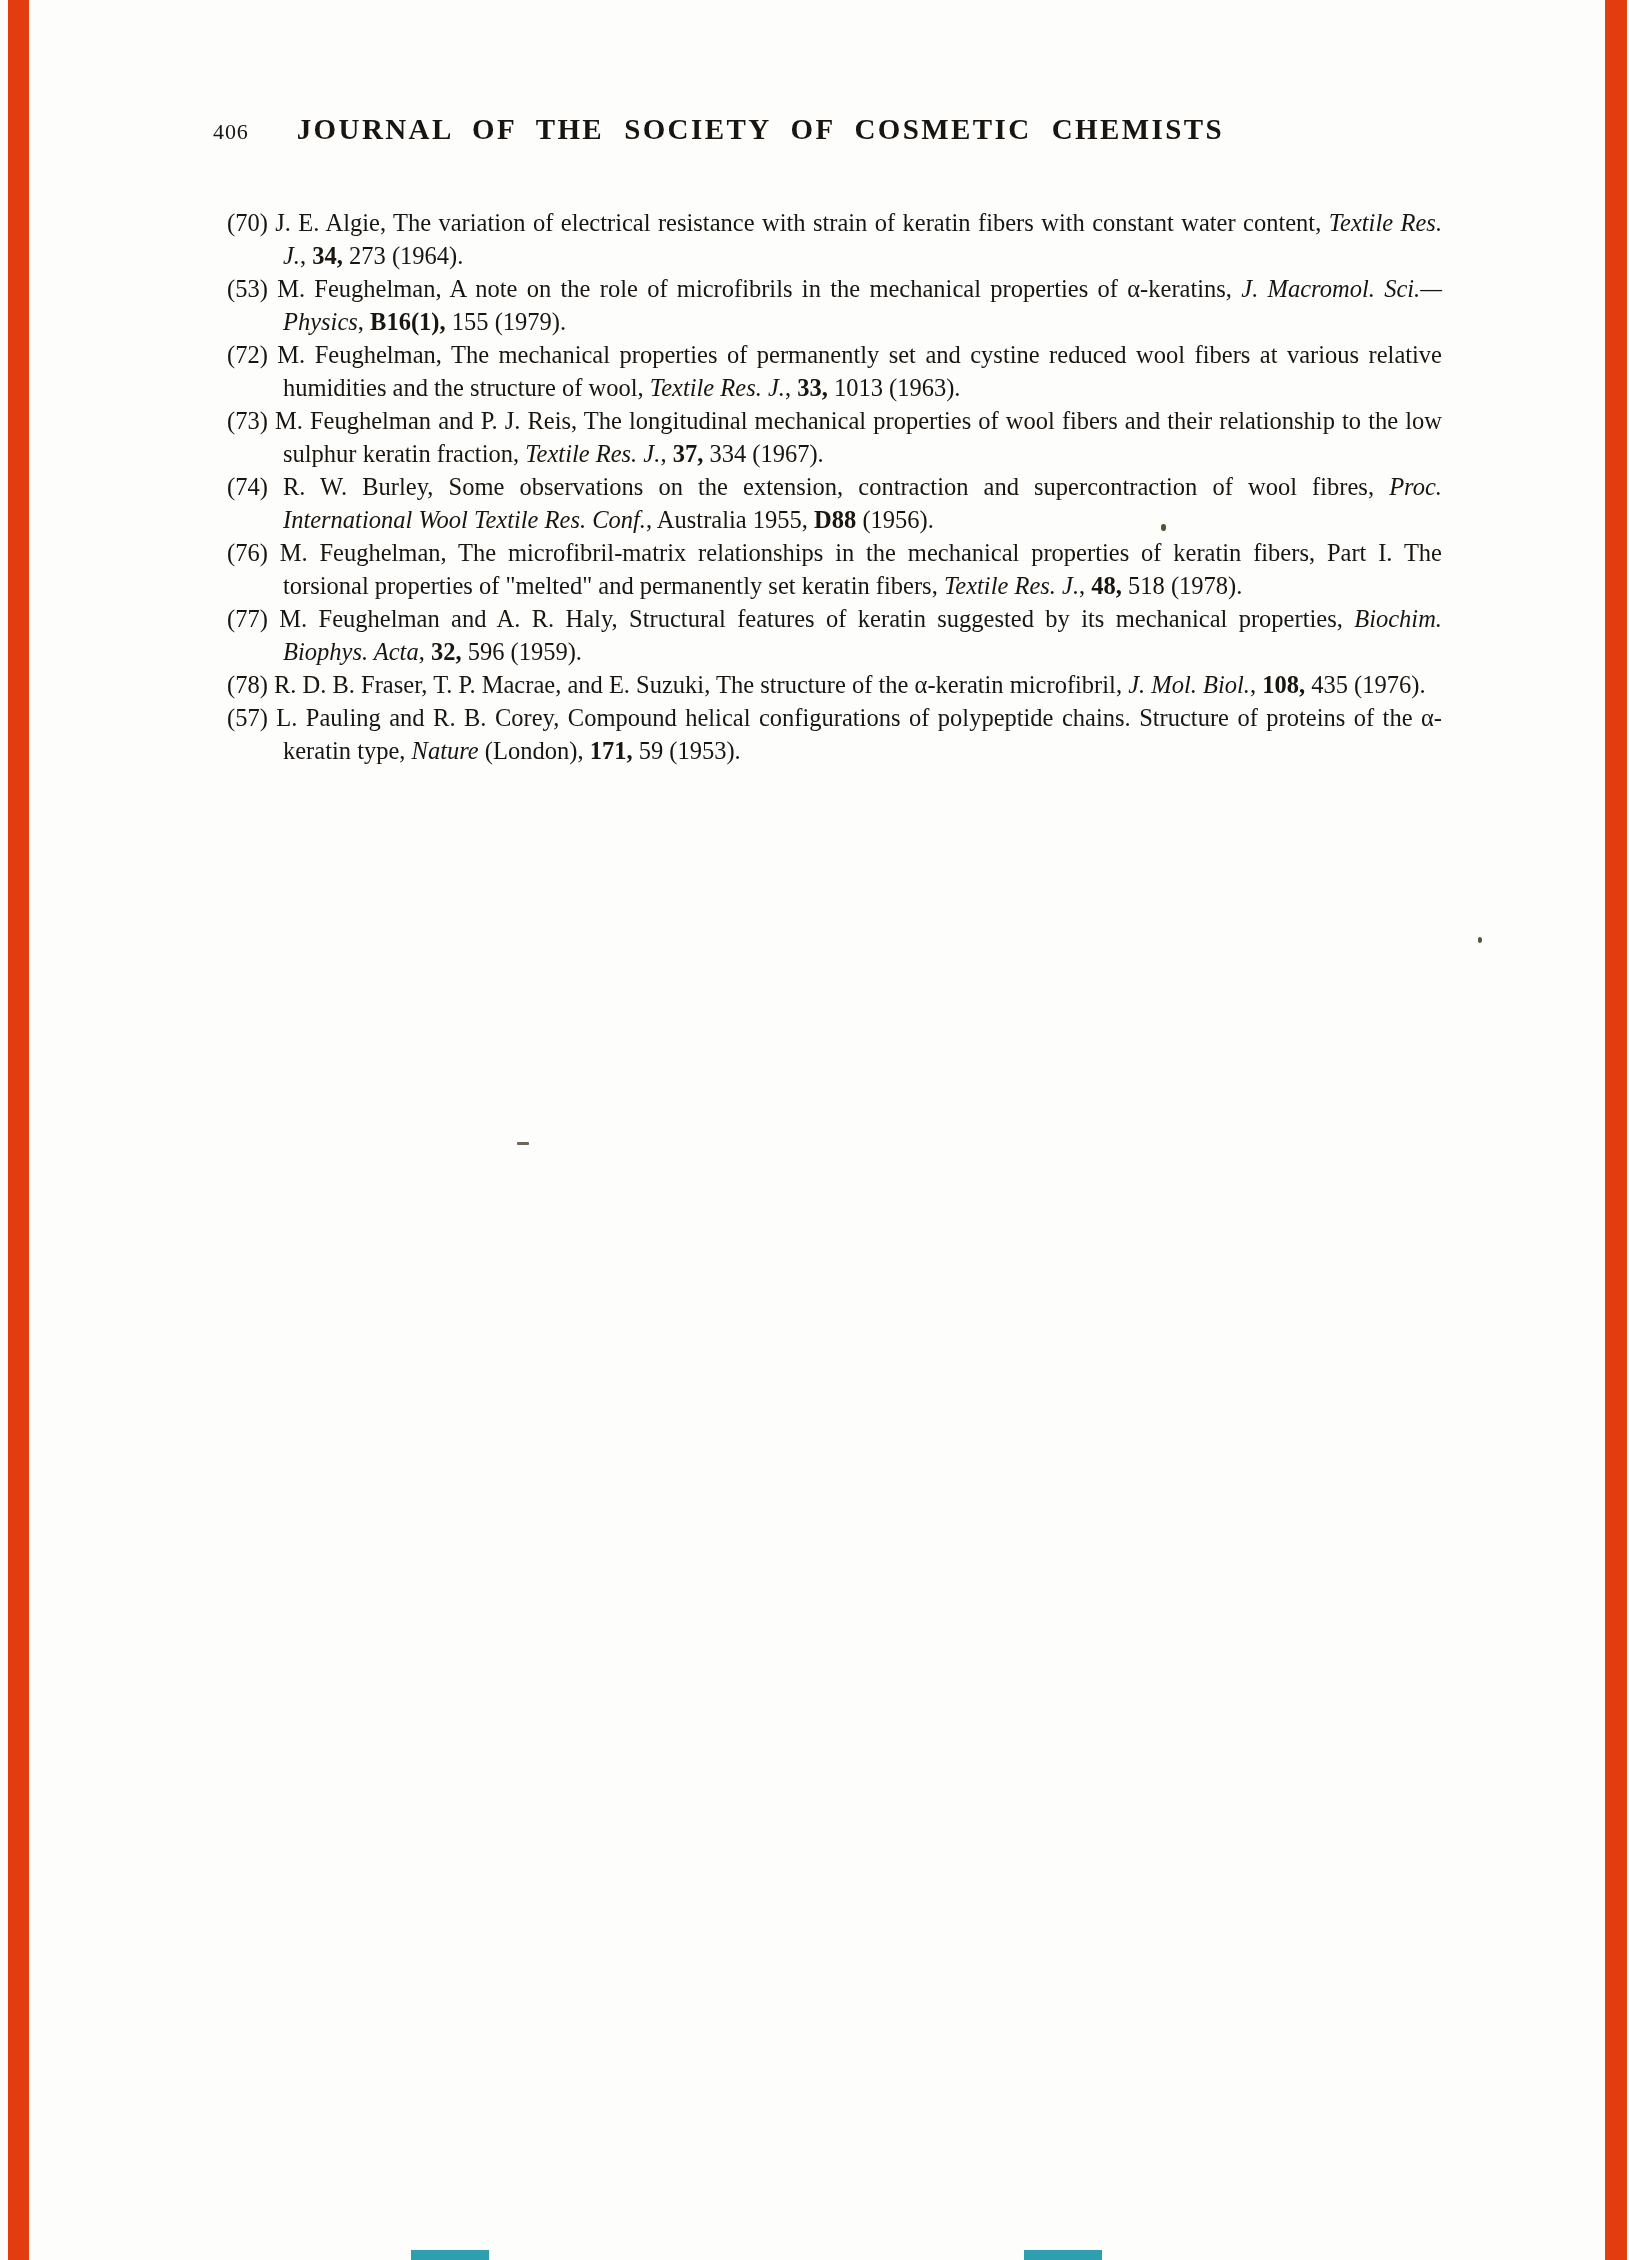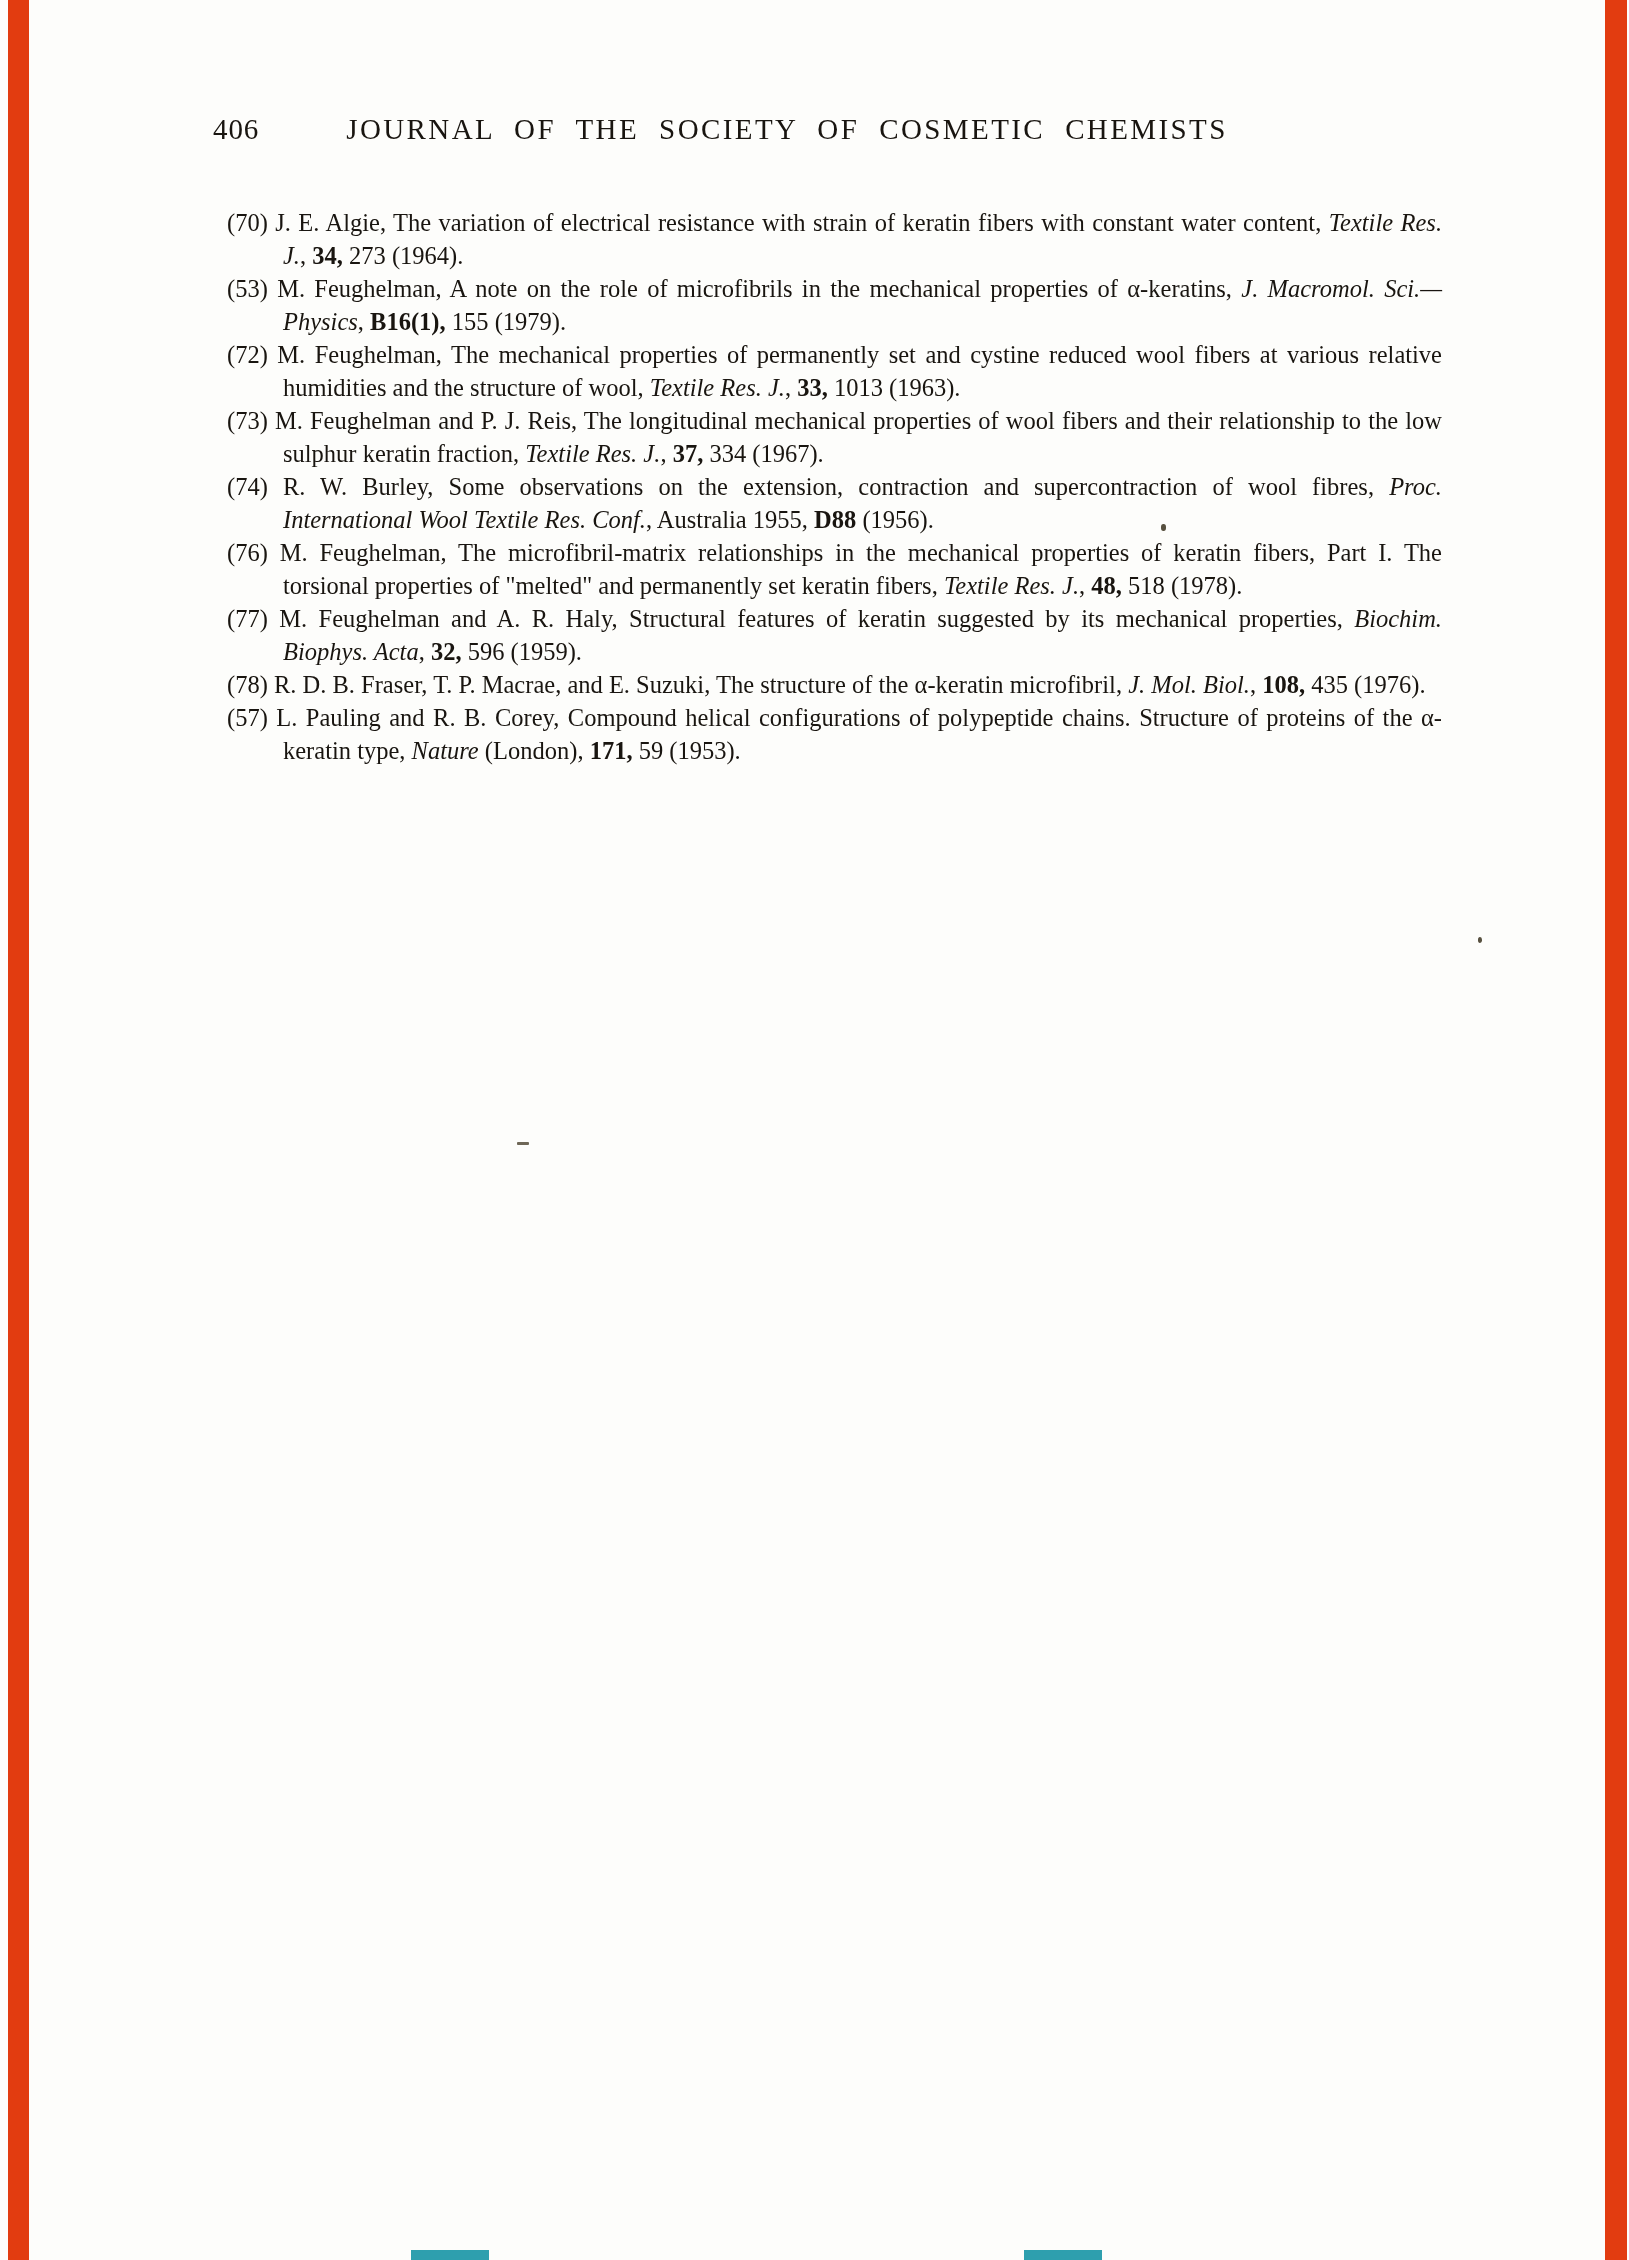--- a/index.html
+++ b/index.html
@@ -18,23 +18,23 @@
   
   .bottom-mark{position:absolute;bottom:0;height:11.3px;width:78px;}
   .bottom-mark.m1{left:411px;}
   .bottom-mark.m2{left:1024px;}
   
   .page-header{
     position:absolute;top:113px;left:213px;
     display:flex;align-items:baseline;
     white-space:nowrap;
   }
-  .page-number{font-size:29px;letter-spacing:0.9px;}
+  .page-number{font-size:22px;letter-spacing:0.9px;}
   .journal-title{
-    font-size:29px;font-weight:normal;margin:0 0 0 87px;
+    font-size:29px;font-weight:bold;margin:0 0 0 48px;
     letter-spacing:2.4px;word-spacing:10.4px;
   }
   
   .references{
     position:absolute;left:227px;top:206px;width:1215px;
     font-size:24.5px;line-height:33px;
     text-align:justify;
   }
   .ref{padding-left:56px;text-indent:-56px;margin:0;}
   .ref-num{font-style:normal;}

